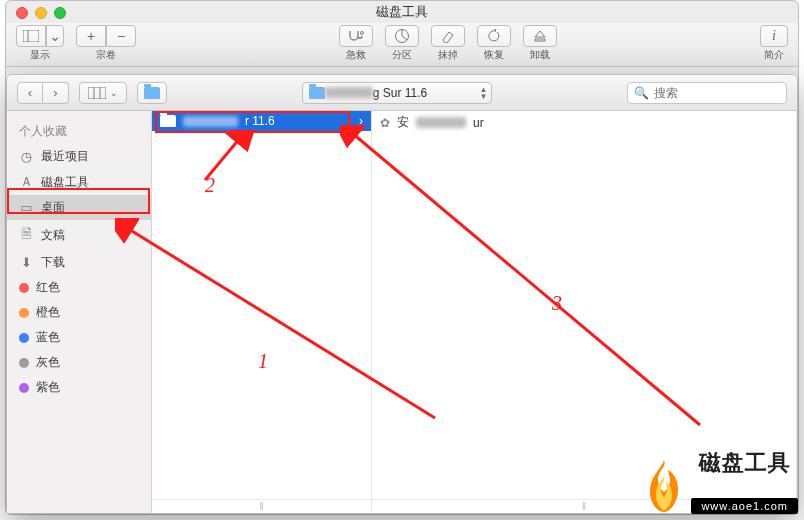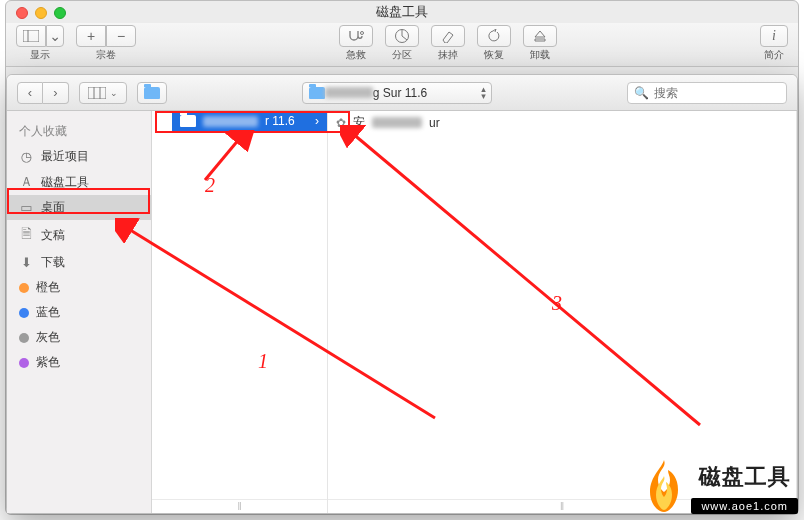--- a/index.html
+++ b/index.html
@@ -49,21 +49,21 @@
 .finder-body { flex:1; display:flex; overflow:hidden; }
 .sidebar { width:145px; background:#f2f0f1; border-right:1px solid #d6d6d6; padding:8px 0; overflow:auto; }
 .sb-header { font-size:12px; color:#888; padding:4px 12px; }
 .sb-item { display:flex; align-items:center; gap:7px; padding:4px 12px; font-size:12px; color:#3a3a3a; cursor:default; }
 .sb-item .ico { width:15px; display:flex; justify-content:center; color:#7a7a7a; font-size:13px; }
 .sb-item.selected { background:#d5d5d5; }
 .tag-dot { width:10px; height:10px; border-radius:50%; }
 
 .columns { flex:1; display:flex; position:relative; }
 .col { position:relative; border-right:1px solid #e5e5e5; overflow:hidden; background:#fff; }
-.col1 { width:176px;padding-left:20px; }
+.col1 { width:220px; }
 .col2 { flex:1; }
 .col-row { display:flex; align-items:center; gap:7px; padding:3px 8px; font-size:12px; color:#333; }
 .col-row.sel { background:#1f6fe0; color:#fff; }
 .col-row.sel .pp-folder { background:#fff; }
 .col-row.sel .pp-folder:before { background:#fff; }
 .col-foot { position:absolute; bottom:0; left:0; right:0; height:14px; border-top:1px solid #eaeaea; display:flex; align-items:center; justify-content:center; color:#bbb; font-size:10px; }
 
 .red-box { position:absolute; border:2px solid #ff1a1a; pointer-events:none; }
 .rb-sidebar { left:7px; top:188px; width:143px; height:26px; }
 .rb-item { left:155px; top:111px; width:195px; height:22px; }
@@ -73,21 +73,21 @@
 .a2 { left:205px; top:174px; }
 .a3 { left:552px; top:292px; }
 
 svg.arrow { position:absolute; pointer-events:none; }
 
 .watermark { position:absolute; right:6px; bottom:6px; display:flex; align-items:flex-end; gap:6px; }
 .wm-flame { width:42px; height:56px; position:relative; }
 .wm-flame svg { width:100%; height:100%; }
 .wm-text { display:flex; flex-direction:column; align-items:center; }
 .wm-cn { font-size:22px; font-weight:600; color:#222; letter-spacing:1px; }
-.wm-url { background:#000; color:#fff; font-size:11px; padding:2px 10px; border-radius:2px; margin-top:6px; letter-spacing:1px; }
+.wm-url { background:#000; color:#fff; font-size:11px; padding:2px 10px; border-radius:2px; margin-top:20px; letter-spacing:1px; }
 
 .resize-handle { position:absolute; right:2px; bottom:2px; width:12px; height:12px; background:
   linear-gradient(135deg, transparent 0 40%, #999 40% 48%, transparent 48% 58%, #999 58% 66%, transparent 66% 76%, #999 76% 84%, transparent 84%); }
 </style>
 </head>
 <body>
 
 <div class="du-window">
   <div class="du-titlebar">
     <div class="traffic">
@@ -256,20 +256,24 @@
       <div class="sb-item">
         <span class="ico">🗎</span>
         <span>文稿</span>
       </div>
       <div class="sb-item">
         <span class="ico">⬇</span>
         <span>下载</span>
       </div>
 
 
+      <div class="sb-item">
+          <span class="tag-dot" style="background:#ff5b55"></span>
+          <span>红色</span>
+        </div>
       <div class="sb-item">
           <span class="tag-dot" style="background:#ff9a3d"></span>
           <span>橙色</span>
         </div>
       <div class="sb-item">
           <span class="tag-dot" style="background:#3b82f3"></span>
           <span>蓝色</span>
         </div>
       <div class="sb-item">
           <span class="tag-dot" style="background:#9c9c9c"></span>

